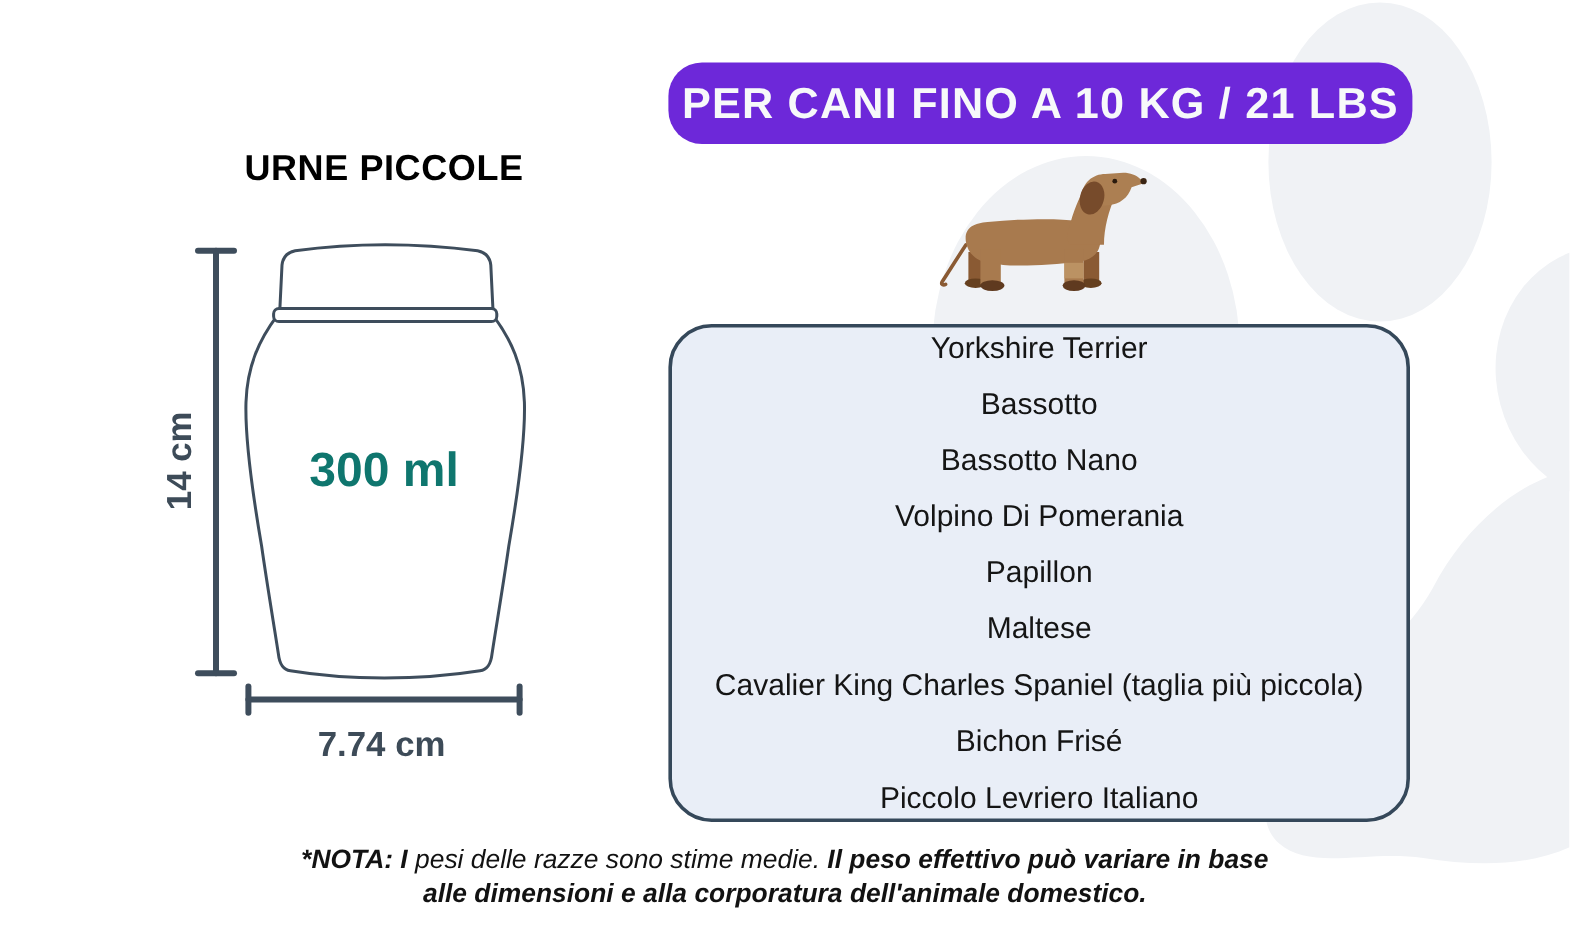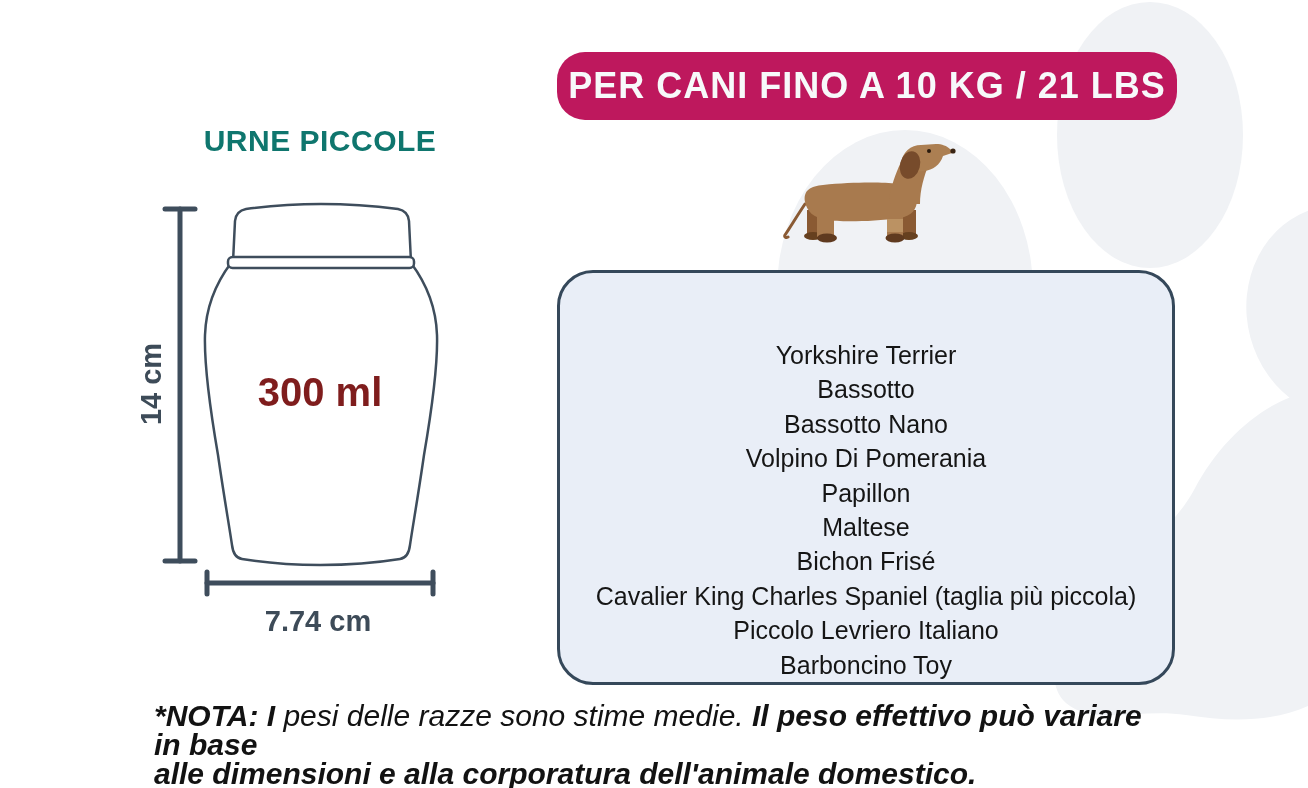--- a/index.html
+++ b/index.html
@@ -6,52 +6,52 @@
   #stage{
     position:relative;width:1308px;height:788px;background:#ffffff;
     overflow:hidden;font-family:"Liberation Sans",sans-serif;
   }
   .abs{position:absolute;}
   
   #paw-watermark{left:0;top:0;width:1308px;height:788px;}
   
   .urn-title{
     left:140px;top:124px;width:360px;text-align:center;
-    font-size:30px;font-weight:bold;letter-spacing:.5px;color:#0f766e;
+    font-size:30px;font-weight:bold;letter-spacing:.5px;color:#000000;
   }
   .urn-volume{
     left:205px;top:370px;width:230px;text-align:center;
-    font-size:40px;font-weight:bold;line-height:44px;color:#7f1d1d;
+    font-size:40px;font-weight:bold;line-height:44px;color:#0f766e;
   }
   .height-label{
     left:151px;top:384px;transform:translate(-50%,-50%) rotate(-90deg);
     font-size:29px;font-weight:bold;color:#3d4b58;white-space:nowrap;
   }
   .width-label{
     left:217px;top:605px;width:202px;text-align:center;
     font-size:29px;font-weight:bold;color:#3d4b58;
   }
   
   .banner{
-    left:557px;top:52px;width:620px;height:68px;background:#be185d;
+    left:557px;top:52px;width:620px;height:68px;background:#6d28d9;
     border-radius:28px;display:flex;align-items:center;justify-content:center;
     color:#f7f9fa;font-size:36px;font-weight:bold;letter-spacing:1px;white-space:nowrap;
   }
   .breed-box{
     left:557px;top:270px;width:618px;height:415px;box-sizing:border-box;
     background:#e9eef7;border:3px solid #35485a;border-radius:36px;
-    display:flex;flex-direction:column;align-items:center;justify-content:flex-end;
+    display:flex;flex-direction:column;align-items:center;justify-content:space-between;
   }
   .breed-line{
     font-size:25px;line-height:34.4px;color:#151515;text-align:center;white-space:nowrap;
   }
   
   .footnote{
-    left:154px;top:701px;width:1000px;
-    font-size:30px;line-height:29px;font-style:italic;color:#121212;
+    left:154px;top:701px;width:1000px;text-align:center;
+    font-size:22px;line-height:29px;font-style:italic;color:#121212;
   }
   .footnote .b{font-weight:bold;}
 </style>
 </head>
 <body>
 
 <div id="stage">
 
   <svg id="paw-watermark" class="abs" viewBox="0 0 1308 788" aria-hidden="true">
     <g fill="#f0f2f5">
@@ -134,24 +134,23 @@
     <circle cx="146" cy="11" r="2" fill="#2a1a0d"></circle>
   </svg>
 
   <div class="abs breed-box">
     <div class="breed-line">Yorkshire Terrier</div>
     <div class="breed-line">Bassotto</div>
     <div class="breed-line">Bassotto Nano</div>
     <div class="breed-line">Volpino Di Pomerania</div>
     <div class="breed-line">Papillon</div>
     <div class="breed-line">Maltese</div>
+    <div class="breed-line">Cavalier King Charles Spaniel (taglia più piccola)</div>
     <div class="breed-line">Bichon Frisé</div>
-    <div class="breed-line">Cavalier King Charles Spaniel (taglia più piccola)</div>
     <div class="breed-line">Piccolo Levriero Italiano</div>
-    <div class="breed-line">Barboncino Toy</div>
   </div>
 
   <div class="abs footnote">
     <div>
       <span class="b">*NOTA: I </span><span>pesi delle razze sono stime medie. </span><span class="b">Il peso effettivo può variare in base</span>
     </div>
     <div>
       <span class="b">alle dimensioni e alla corporatura dell'animale domestico.</span>
     </div>
   </div>

